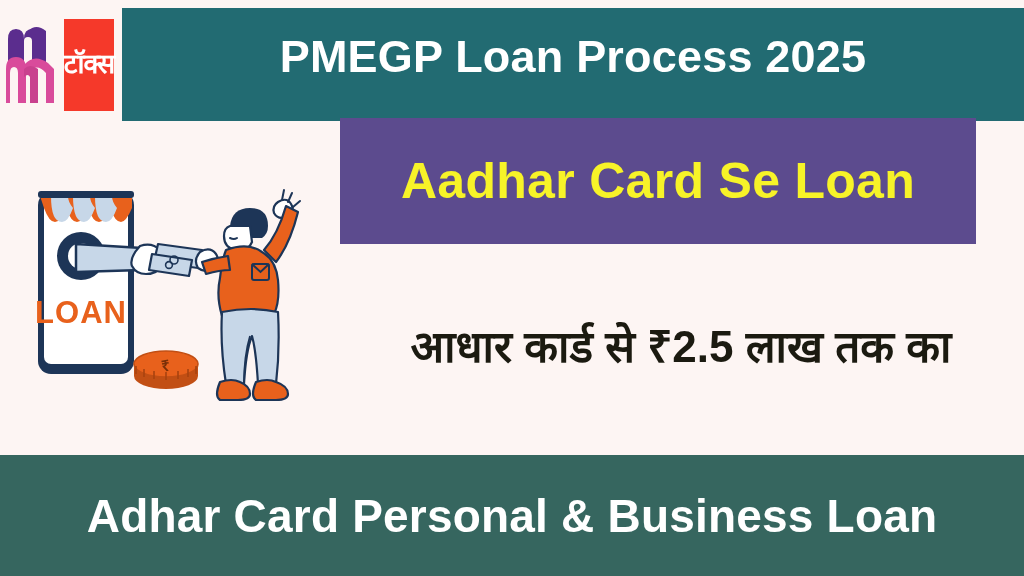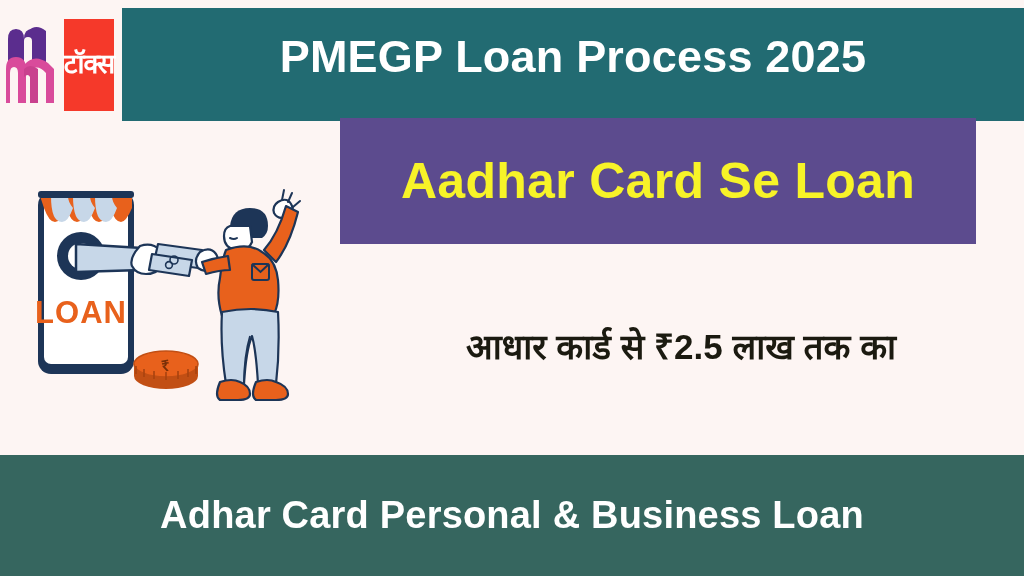--- a/index.html
+++ b/index.html
@@ -59,34 +59,34 @@
 
   
   .hindi-block {
     position:absolute; left:345px; top:282px;
     width:672px; height:130px;
     display:flex; flex-direction:column;
     align-items:center; justify-content:center;
     text-align:center;
   }
   .hindi-line {
-    color:#1B1A10; font-size:35px; font-weight:bold;
+    color:#1B1A10; font-size:44px; font-weight:bold;
     line-height:1.38; white-space:nowrap;
     font-family:"Liberation Sans", sans-serif;
   }
 
   
   .bottom-banner {
     position:absolute; left:0; top:455px;
     width:1024px; height:121px;
     background:#36665F;
     display:flex; align-items:center; justify-content:center;
   }
   .bottom-banner .footer-text {
-    color:#ffffff; font-size:38px; font-weight:bold;
+    color:#ffffff; font-size:46px; font-weight:bold;
     white-space:nowrap; letter-spacing:0.2px;
   }
 
   
   .illustration {
     position:absolute; left:24px; top:180px;
     width:300px; height:245px;
   }
   .illustration svg { width:100%; height:100%; display:block; }
 </style>

